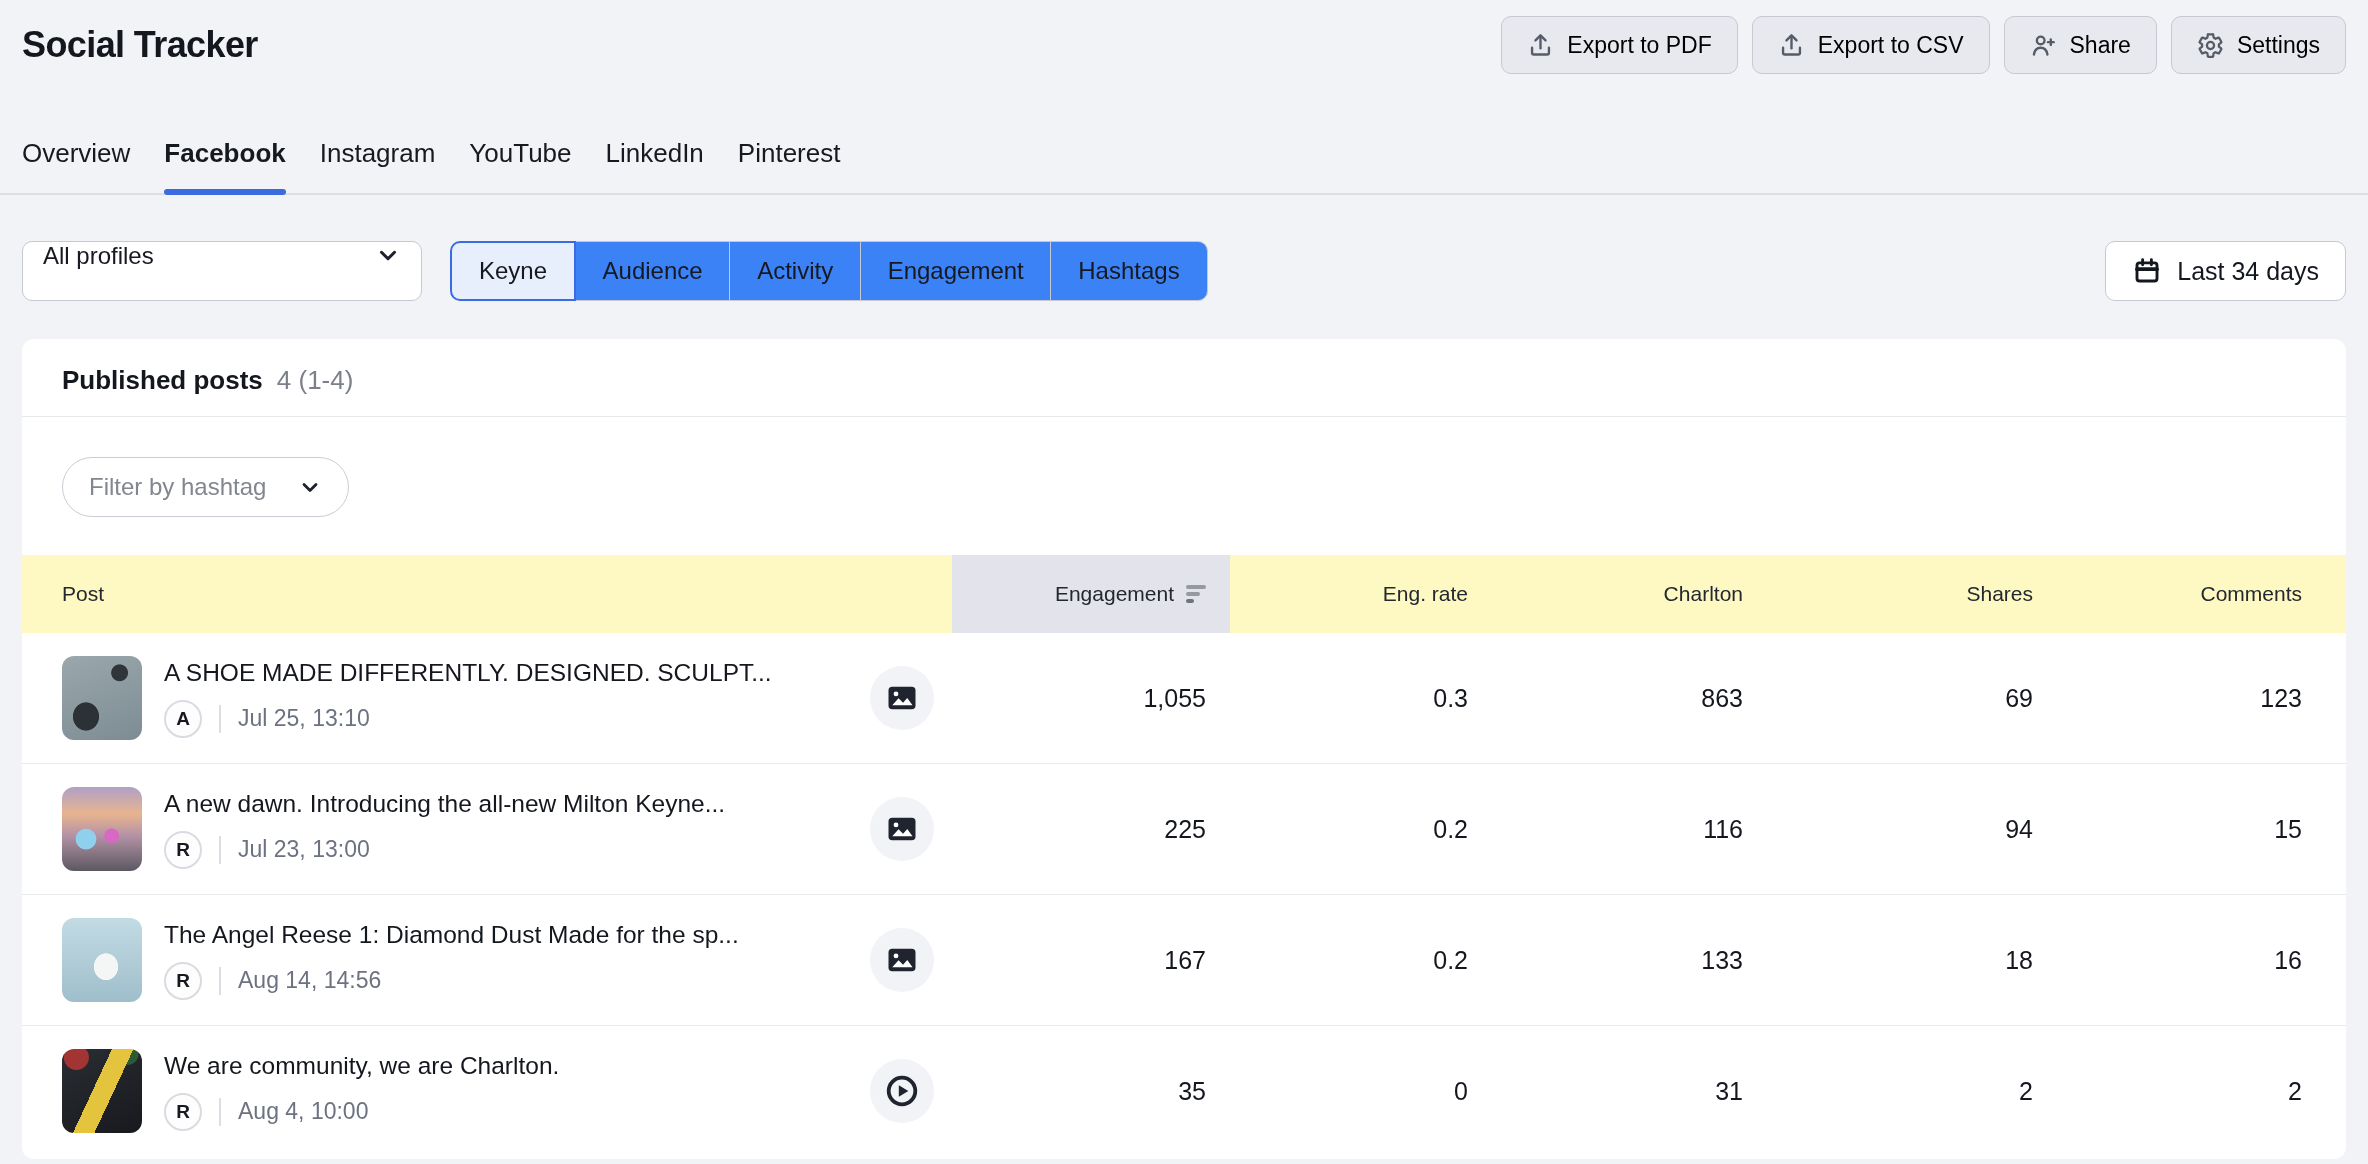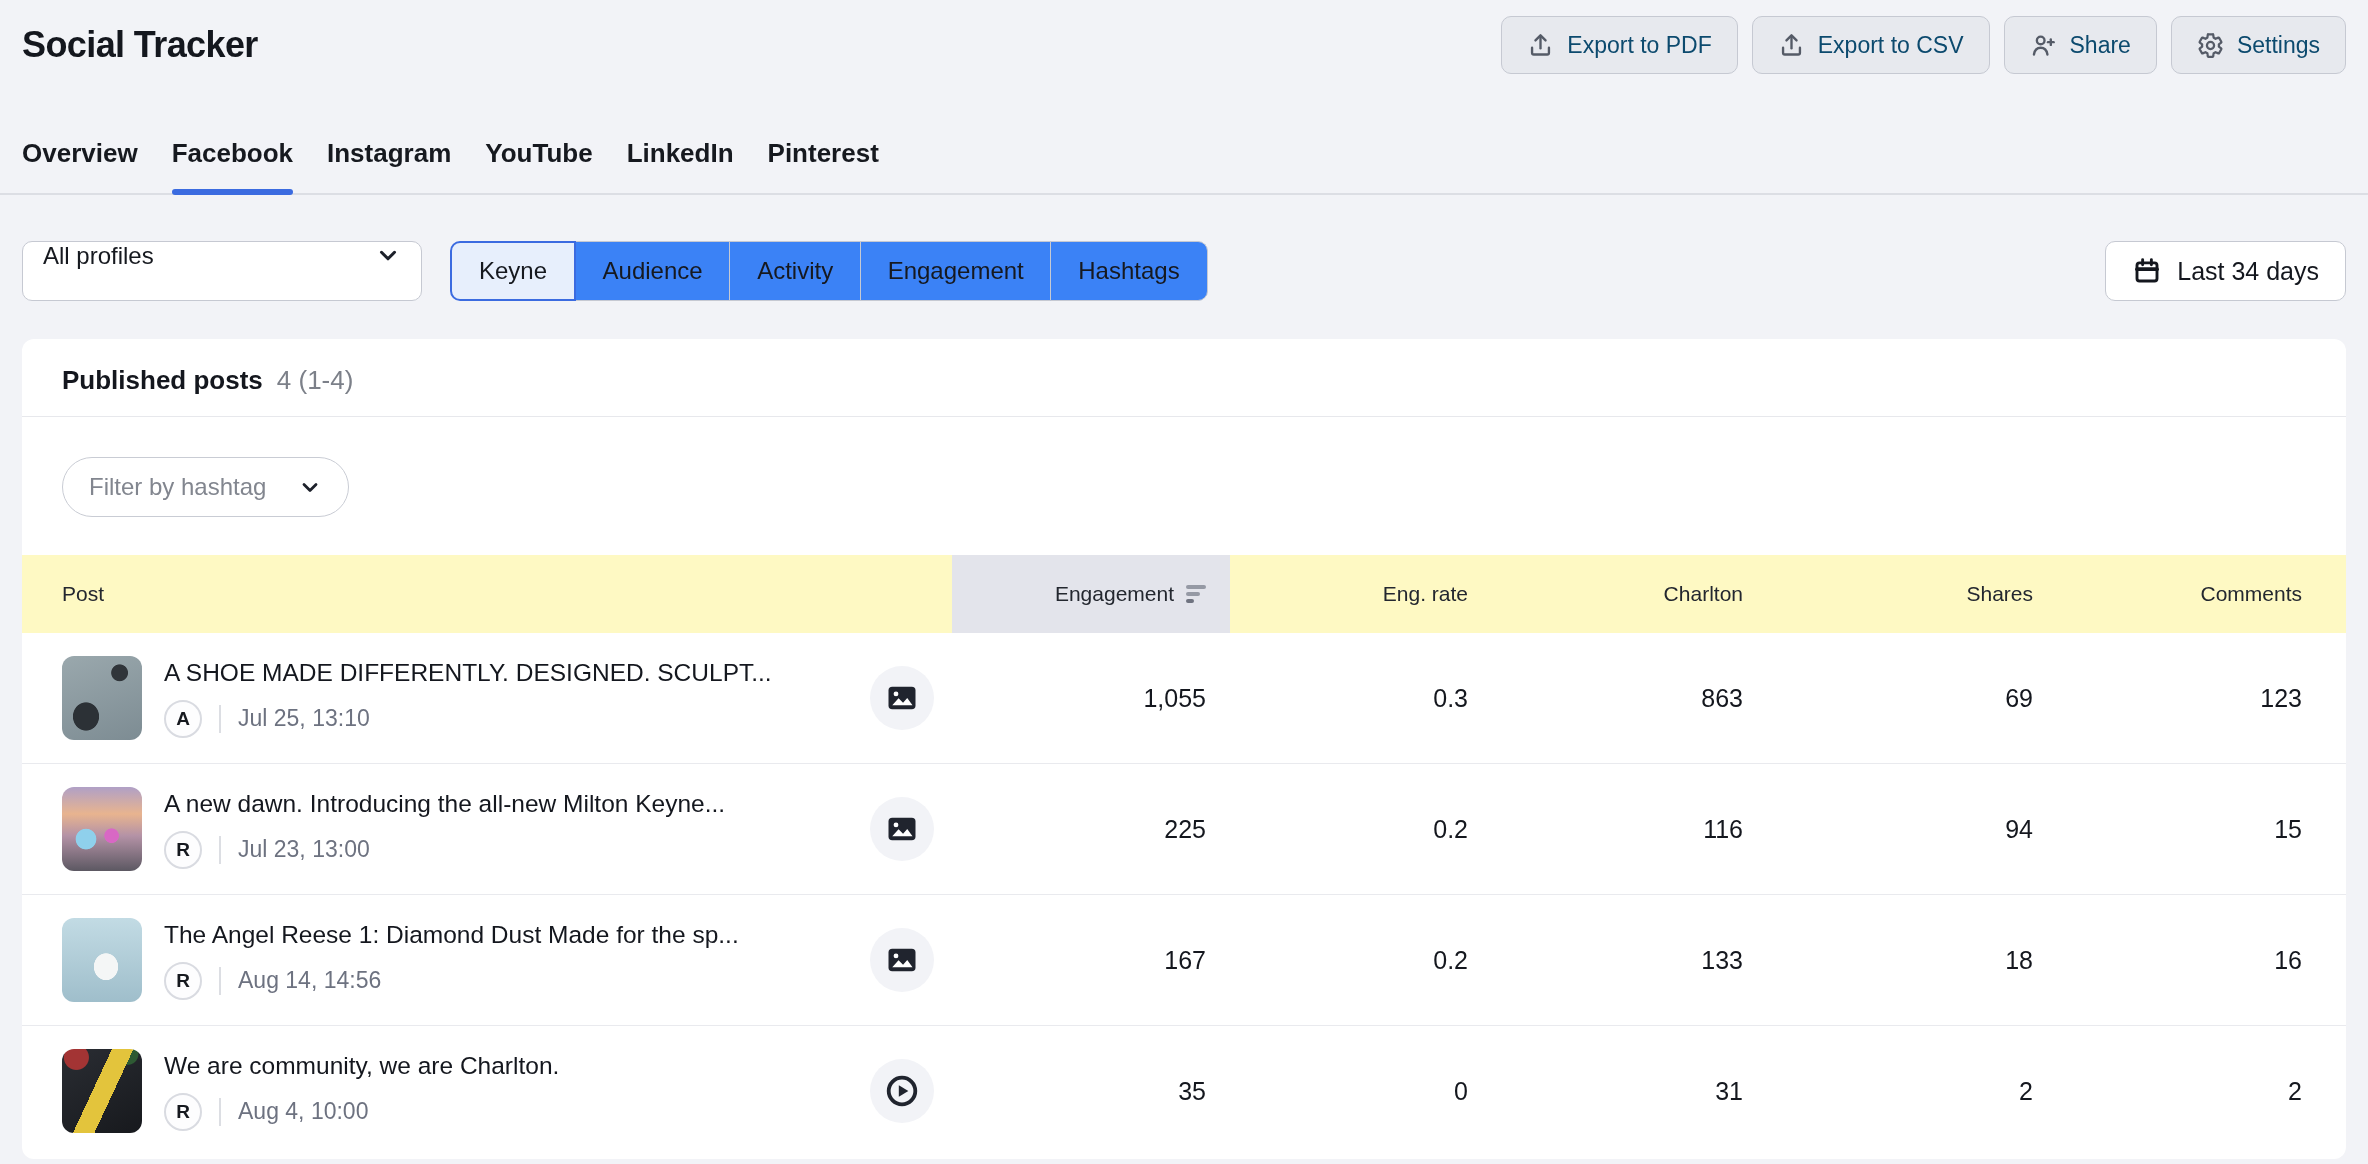--- a/index.html
+++ b/index.html
@@ -8,25 +8,25 @@
     background:#f2f3f7;
     font-family:"Liberation Sans","DejaVu Sans",sans-serif;
     color:#16191f;
   }
   
   .top-bar{display:flex;align-items:center;justify-content:space-between;padding:16px 22px 0 22px;}
   .page-title{font-size:36px;font-weight:700;letter-spacing:-0.6px;color:#14171e;margin:0;}
   .actions{display:flex;gap:14px;}
   .btn{display:flex;align-items:center;gap:13px;height:58px;padding:0 25px;
     background:#e7e9ee;border:1.5px solid #c6c9d2;border-radius:10px;
-    font-size:23px;font-weight:500;color:#0c4a6e;cursor:pointer;font-family:inherit;}
+    font-size:23px;font-weight:500;color:#000000;cursor:pointer;font-family:inherit;}
   .btn svg{flex-shrink:0;}
   
   .tabs{display:flex;gap:34px;padding:64px 22px 0 22px;border-bottom:2px solid #dcdee4;}
-  .tab{font-size:26px;font-weight:700;color:#16191f;padding-bottom:24px;position:relative;cursor:pointer;}
+  .tab{font-size:26px;font-weight:400;color:#16191f;padding-bottom:24px;position:relative;cursor:pointer;}
   .tab.active{font-weight:700;}
   .tab.active::after{content:"";position:absolute;left:0;right:0;bottom:-2px;height:6px;background:#3b6be0;border-radius:3px;}
   
   .controls{display:flex;align-items:center;margin:46px 22px 0 22px;}
   .select{width:400px;height:60px;box-sizing:border-box;background:#fff;border:1.5px solid #c6c9d2;border-radius:10px;
     display:flex;align-items:flex-start;justify-content:space-between;padding:0 20px;font-size:24px;cursor:pointer;}
   .segmented{display:flex;margin-left:28px;}
   .seg{height:60px;padding:0 27px;background:#3b82f6;border:1.5px solid #c6c9d2;margin-left:-1.5px;
     font-size:24px;color:#16191f;cursor:pointer;font-family:inherit;position:relative;}
   .seg:first-child{border-radius:10px 0 0 10px;margin-left:0;}

